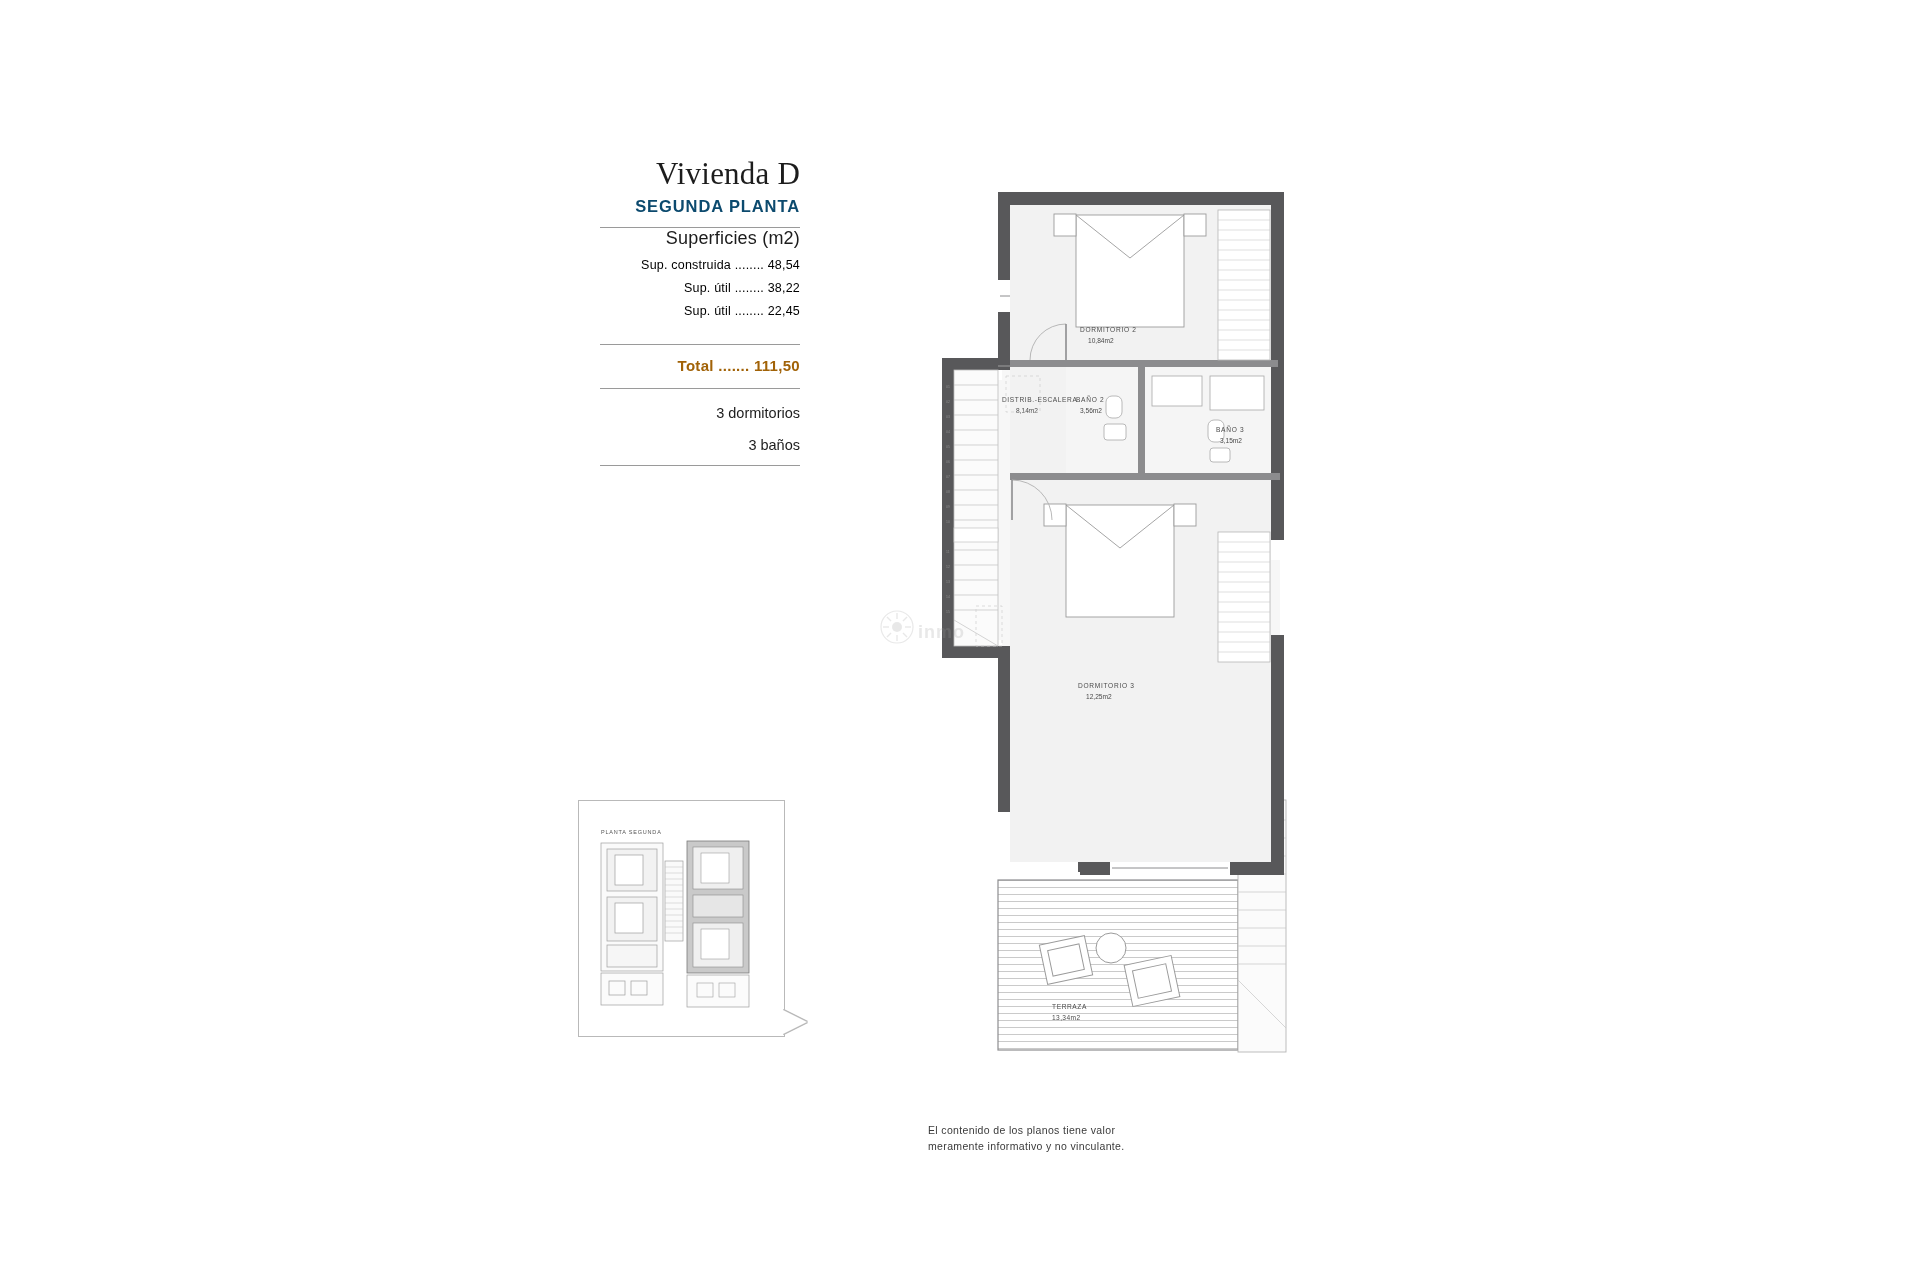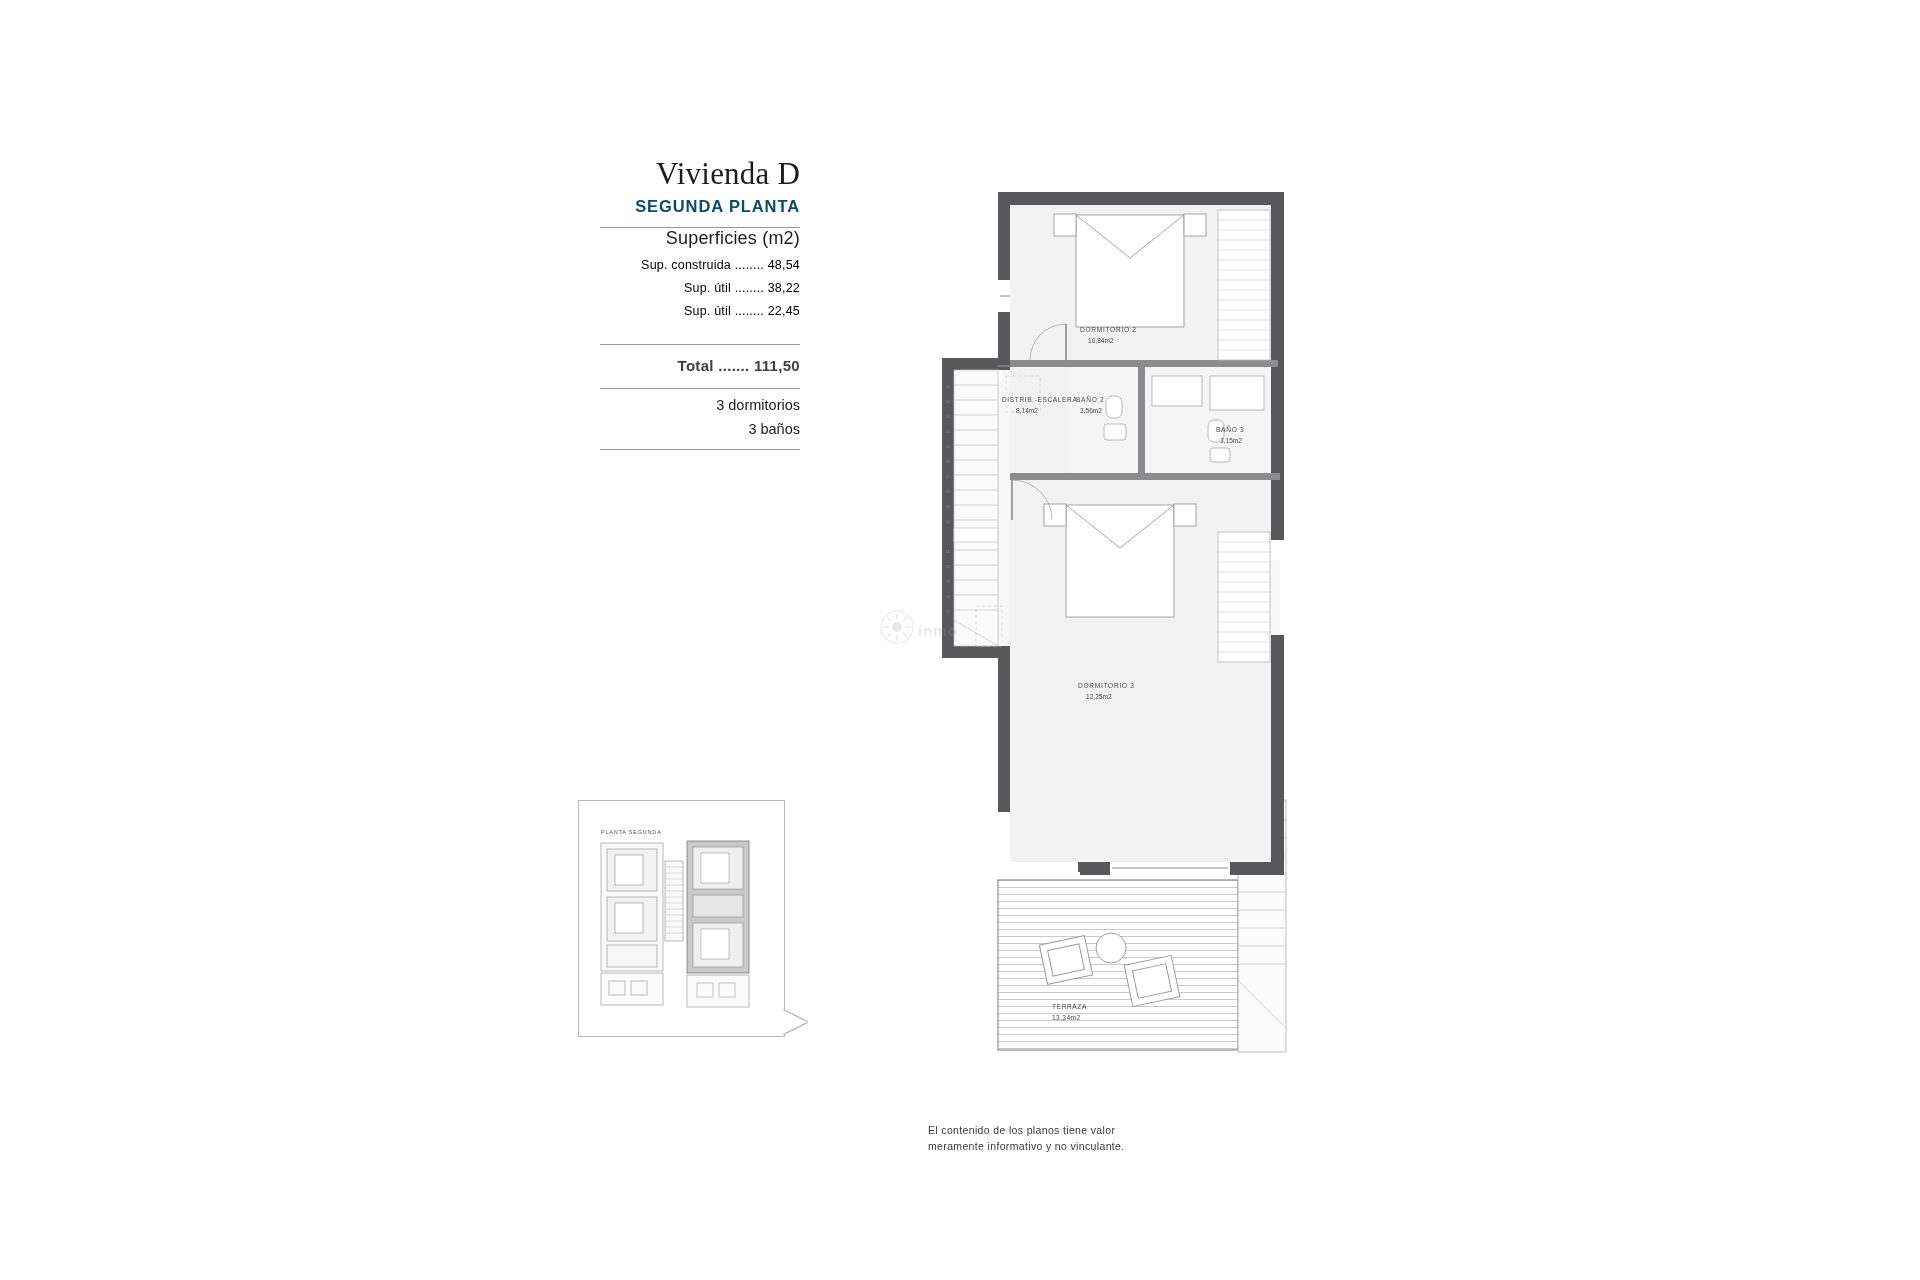--- a/index.html
+++ b/index.html
@@ -52,28 +52,28 @@
   }
   .surface-row {
     font-size: 12.5px;
     color: #000000;
     margin-top: 9px;
     letter-spacing: 0.2px;
   }
   #total-row {
     font-size: 15px;
     font-weight: 700;
-    color: #404040;
+    color: #a16207;
     margin-top: 12px;
     letter-spacing: 0.3px;
   }
   .count-row {
     font-size: 14.5px;
     color: #1c1c1c;
-    margin-top: 8px;
+    margin-top: 16px;
   }
 
   
   #keyplan {
     position: absolute;
     left: 578px;
     top: 800px;
     width: 205px;
     height: 235px;
     border: 1px solid #b9b9b9;
@@ -128,21 +128,21 @@
     top: 610px;
     width: 130px;
     height: 50px;
     opacity: 0.22;
     pointer-events: none;
   }
   #watermark-text {
     position: absolute;
     left: 38px;
     top: 12px;
-    font-size: 15px;
+    font-size: 18px;
     font-weight: 700;
     color: #9a9a9a;
     letter-spacing: 1px;
   }
 </style>
 </head>
 <body>
 
 <div id="info-panel">
   <div id="title">Vivienda D</div>

